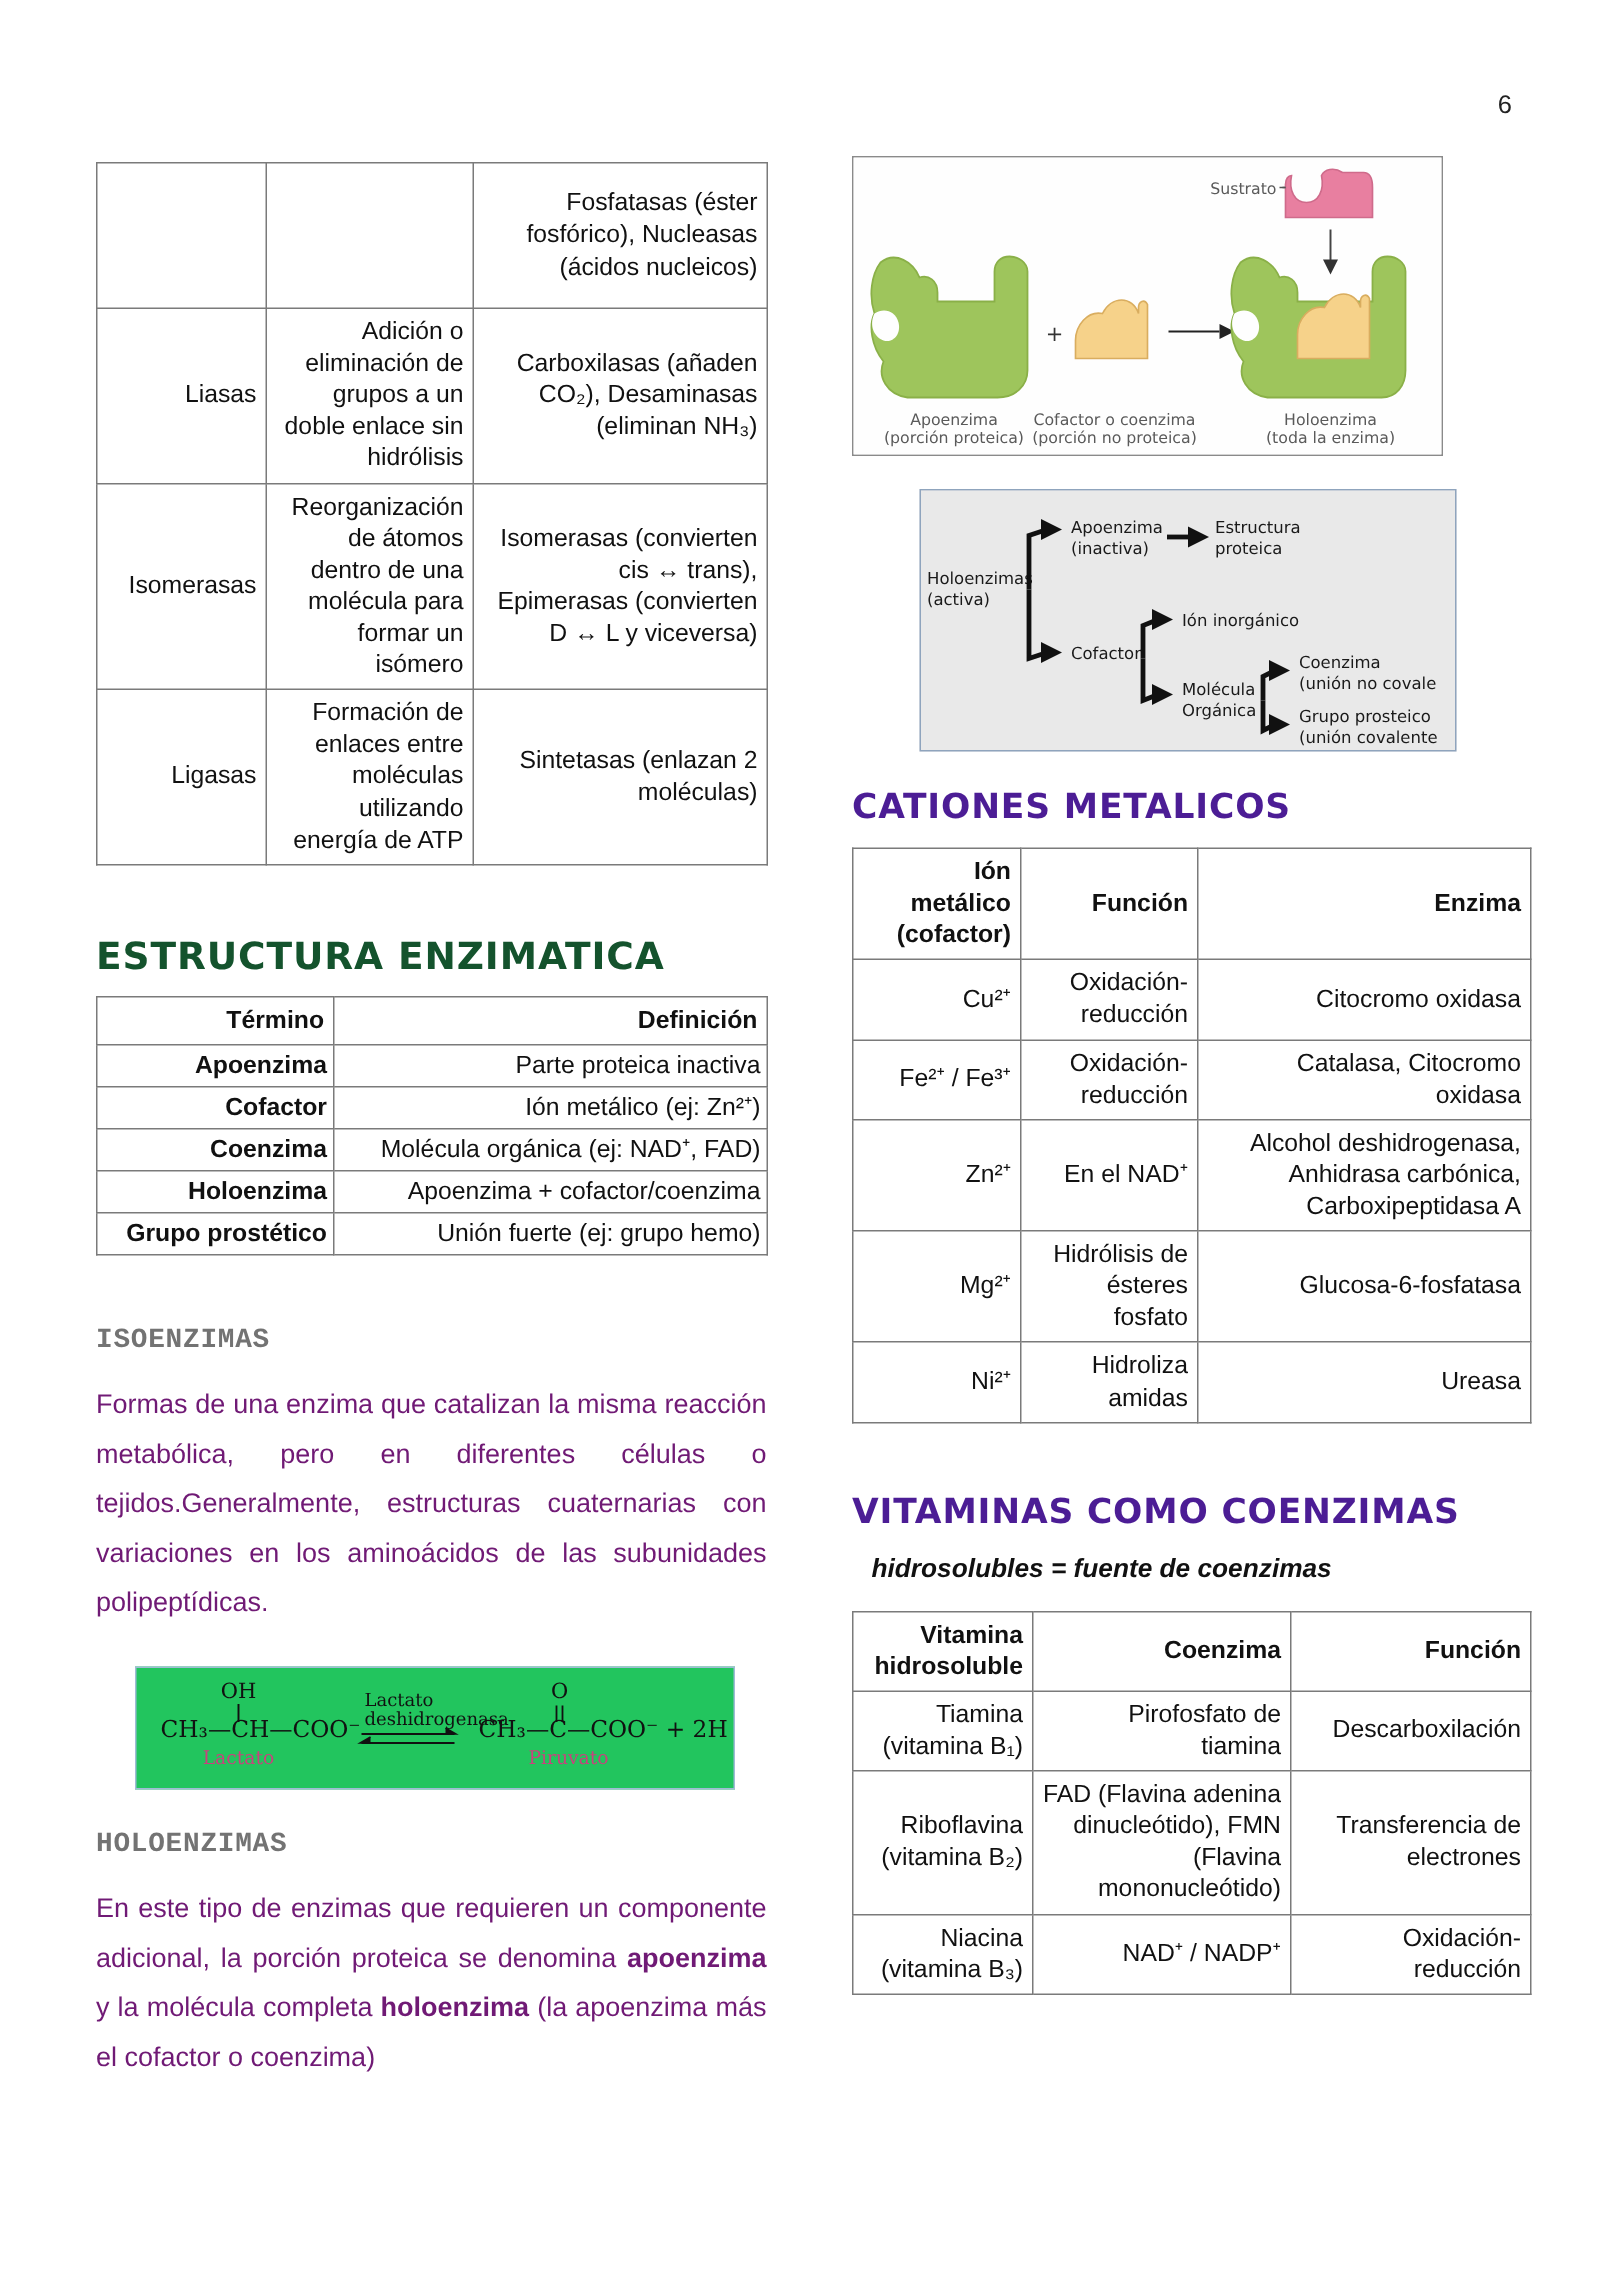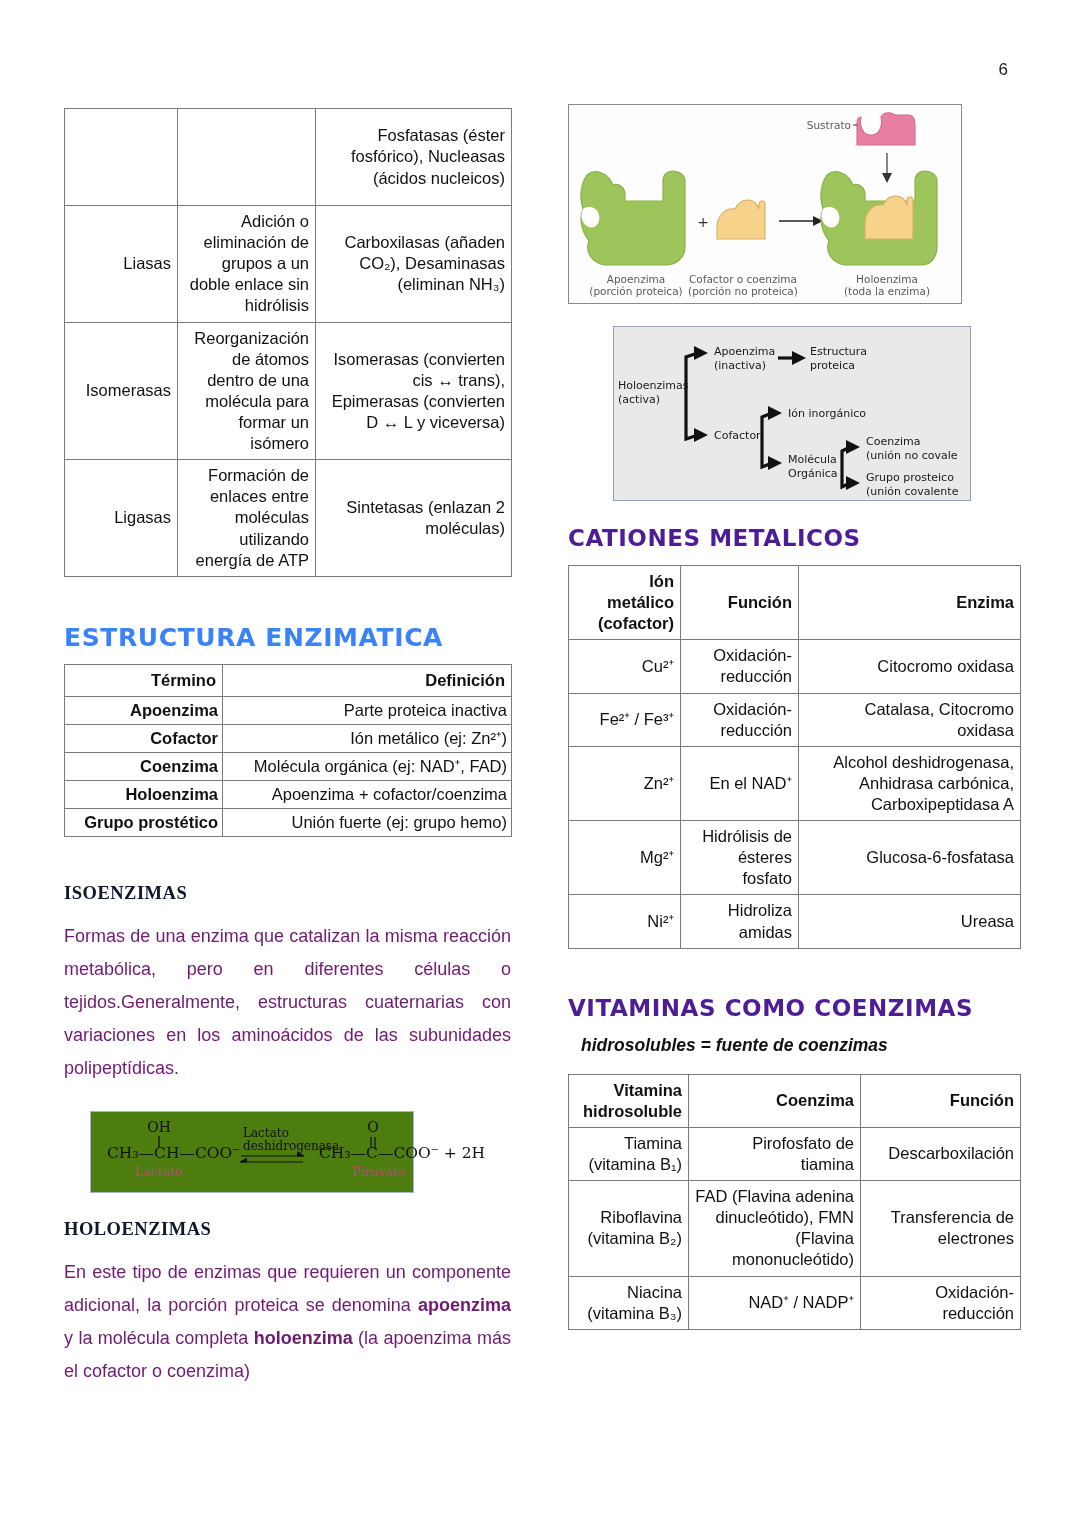--- a/index.html
+++ b/index.html
@@ -87,29 +87,29 @@
   #vitaminas-table col.c1 { width: 120px; }
   #vitaminas-table col.c2 { width: 172px; }
   #vitaminas-table col.c3 { width: 160px; }
 
   
   .heading-big {
     font-family: "DejaVu Sans", sans-serif;
     font-weight: bold;
     font-size: 25px;
     letter-spacing: 0.6px;
-    color: #3b82f6;
+    color: #14532d;
     margin: 0 0 12px 0;
   }
   .heading-small {
-    font-family: Liberation Serif, serif;
+    font-family: Liberation Mono, monospace;
     font-weight: bold;
     font-size: 18.5px;
     letter-spacing: 0.5px;
-    color: #0f172a;
+    color: #737373;
     margin: 0 0 16px 0;
   }
   .heading-right {
     font-family: "DejaVu Sans", sans-serif;
     font-weight: bold;
     font-size: 23px;
     letter-spacing: 0.55px;
     color: #4c1d95;
     margin: 0 0 14px 0;
   }
@@ -155,24 +155,24 @@
     background: #e9e9e9;
     position: relative;
     box-sizing: border-box;
     margin-left: 45px;
     margin-bottom: 24px;
   }
   .fig-flow svg { display: block; }
 
   
   .fig-lactato {
-    width: 324px;
+    width: 400px;
     height: 82px;
     border: 1.5px solid #9fbbd6;
-    background: #4d7c0f;
+    background: #22c55e;
     box-sizing: border-box;
     margin: 0 0 0 26px;
     position: relative;
   }
   .fig-lactato svg { display: block; }
 </style>
 </head>
 <body>
 
 <div class="page">

